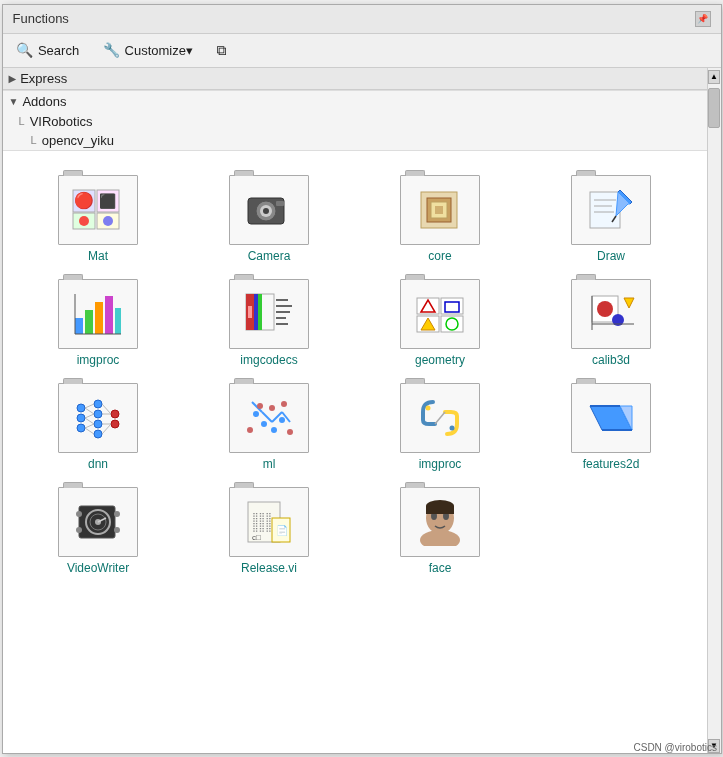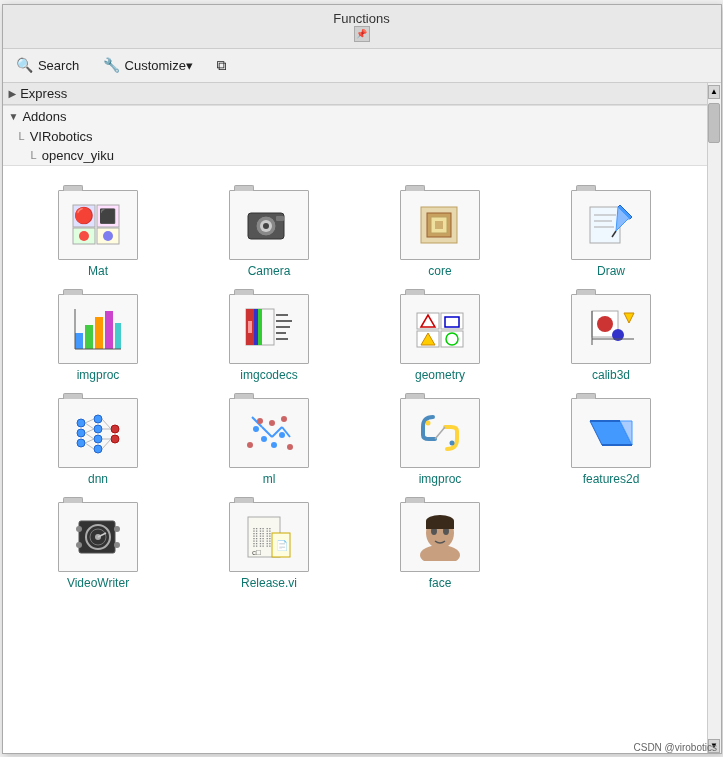--- a/index.html
+++ b/index.html
@@ -24,21 +24,20 @@
     }
     .title-bar {
       background: #e8e8e8;
       border-bottom: 1px solid #ccc;
       padding: 6px 10px;
       font-size: 13px;
       color: #333;
       display: flex;
       align-items: center;
       justify-content: space-between;
-      flex-direction: column;
     }
     .title-bar-buttons {
       display: flex;
       gap: 4px;
     }
     .title-bar-btn {
       width: 16px;
       height: 16px;
       background: #d0d0d0;
       border: 1px solid #aaa;

